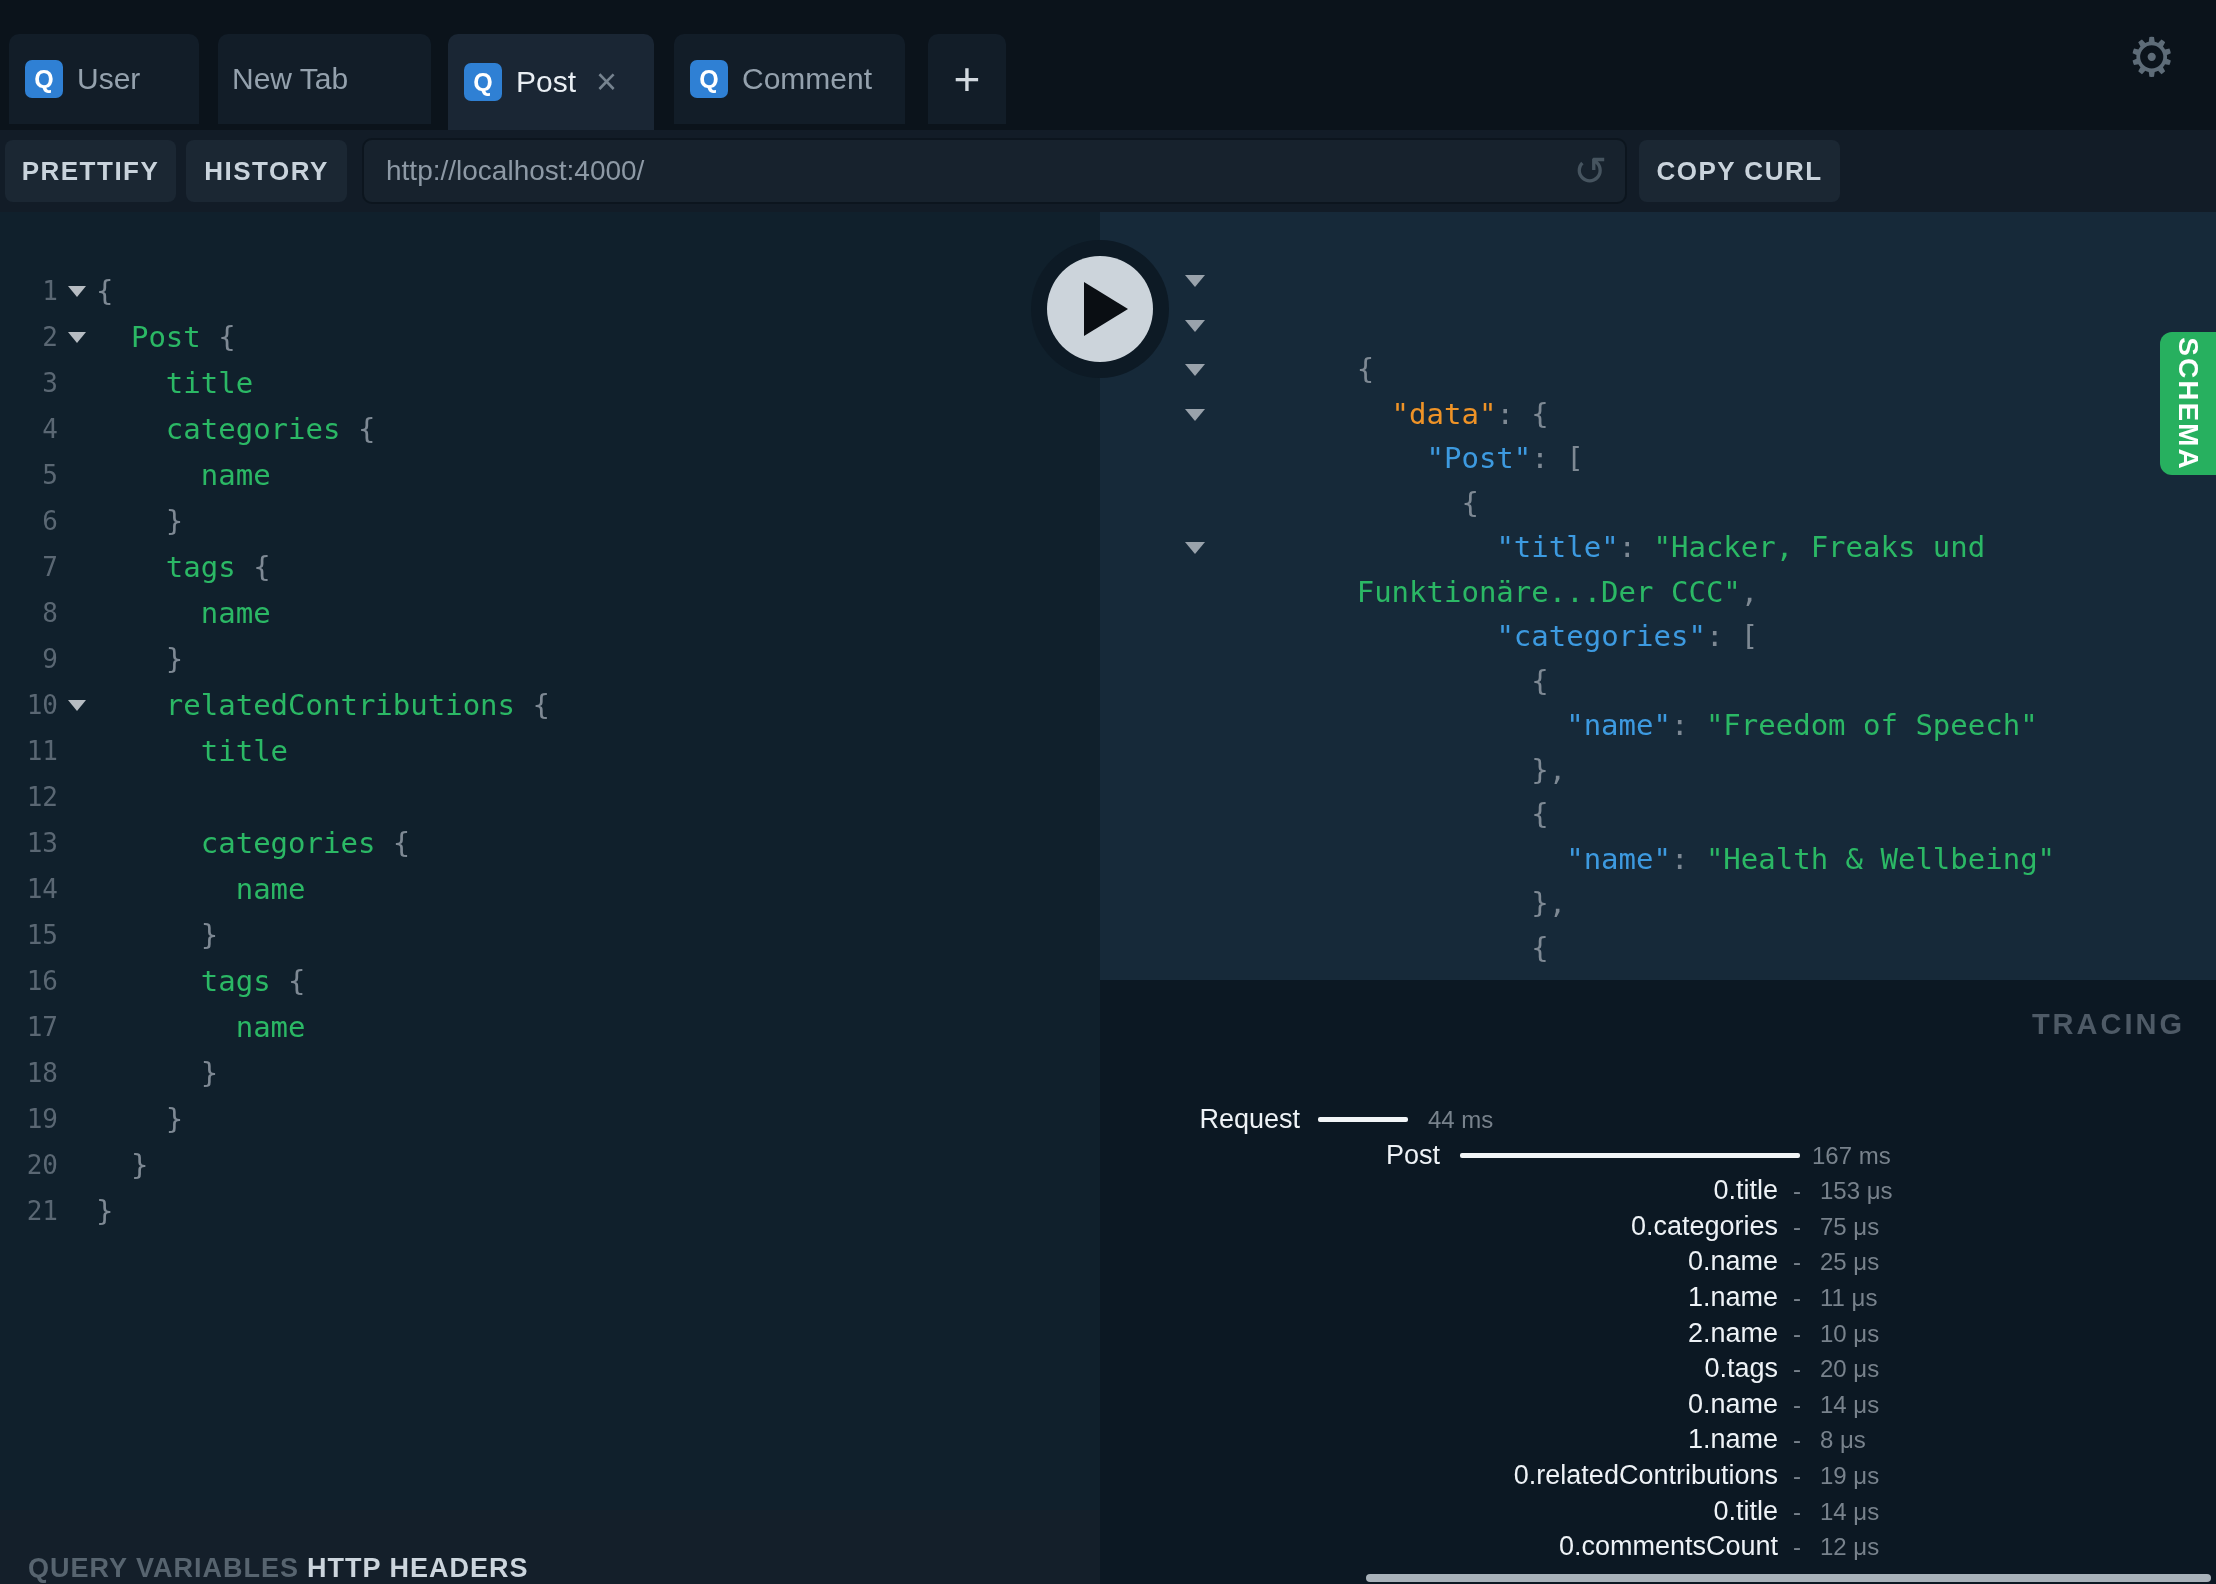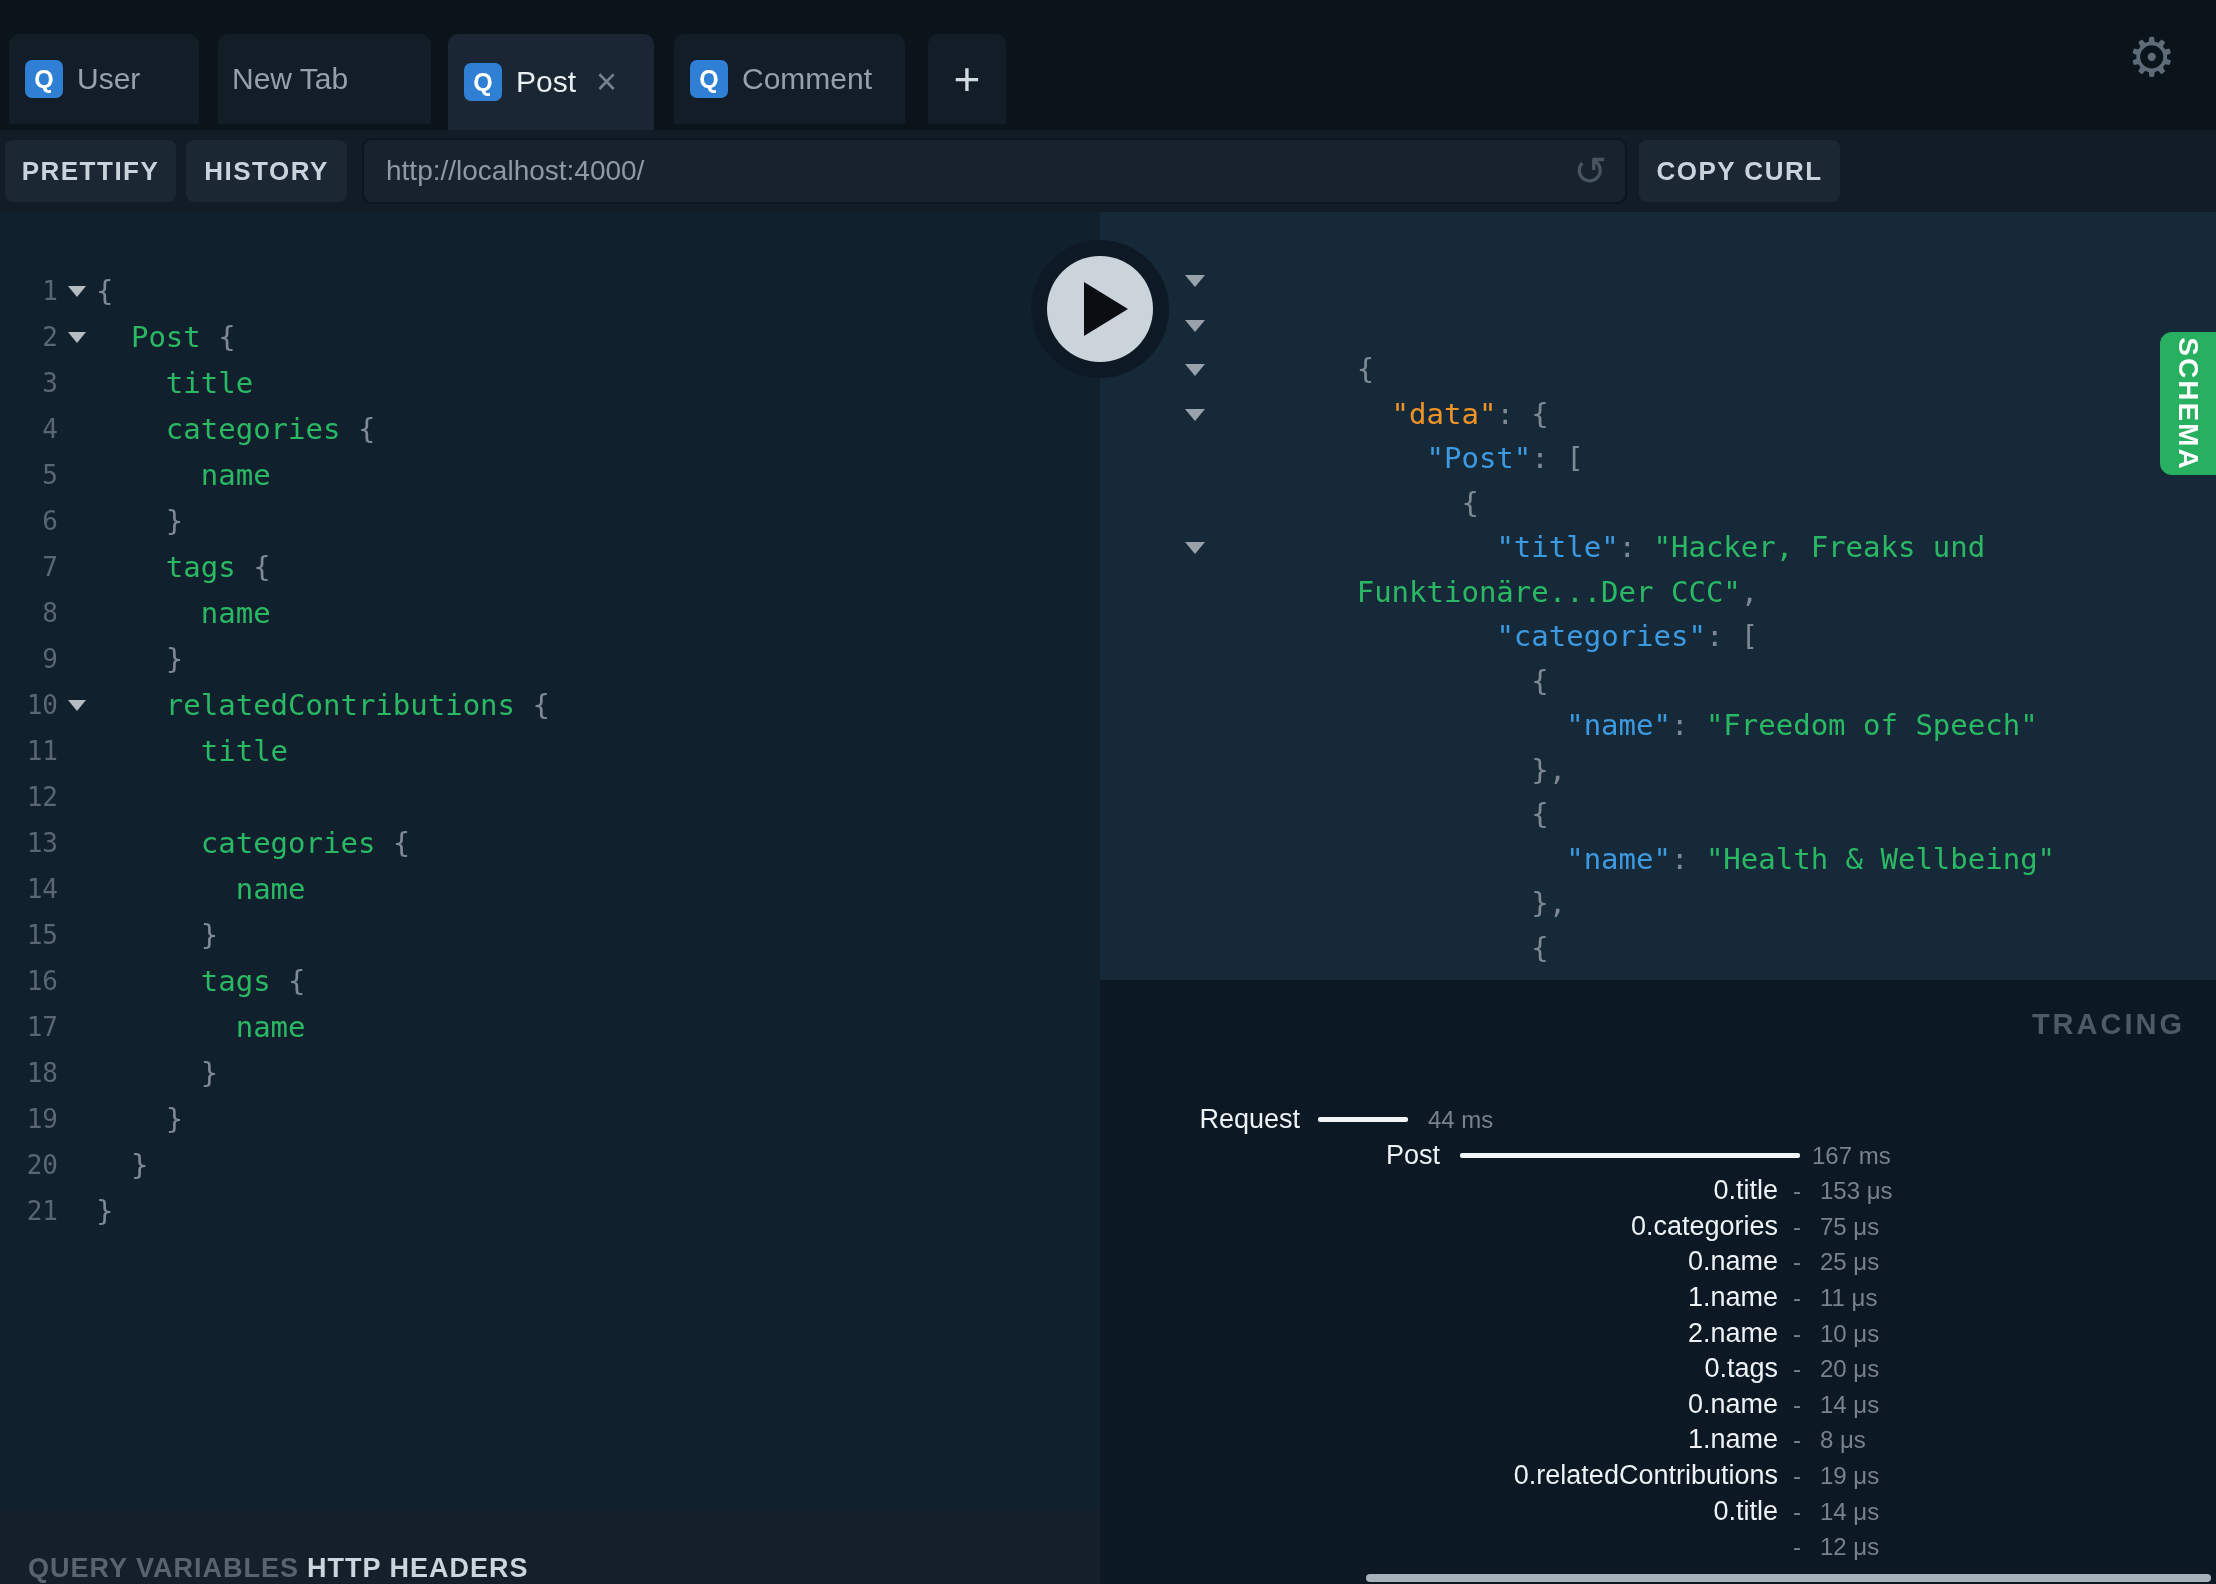--- a/index.html
+++ b/index.html
@@ -440,20 +440,21 @@
       </div>
 
       <div class="trow">
         <span class="tlabel" style="width: 678px;">0.title</span>
 
         <span class="tdash">-</span>
         <span class="tvalue" style="left: 720px;">14 μs</span>
       </div>
 
       <div class="trow">
+        <span class="tlabel" style="width: 678px;">0.commentsCount</span>
 
         <span class="tdash">-</span>
         <span class="tvalue" style="left: 720px;">12 μs</span>
       </div>
     </div>
   <div class="hscroll"></div>
 </div>
 
 <div class="footer">
   <span class="fv">QUERY VARIABLES</span>

